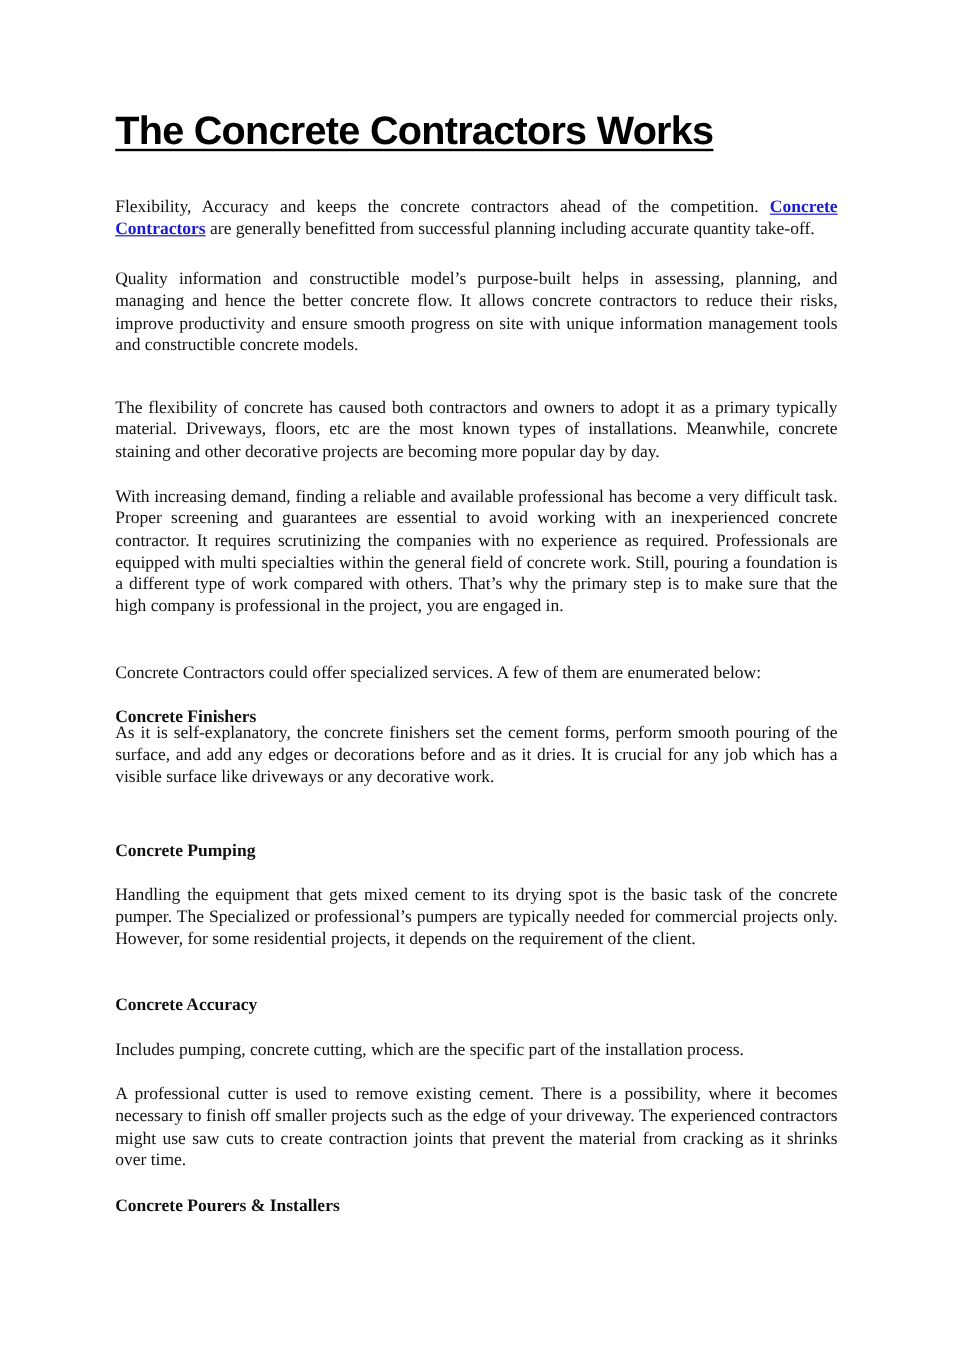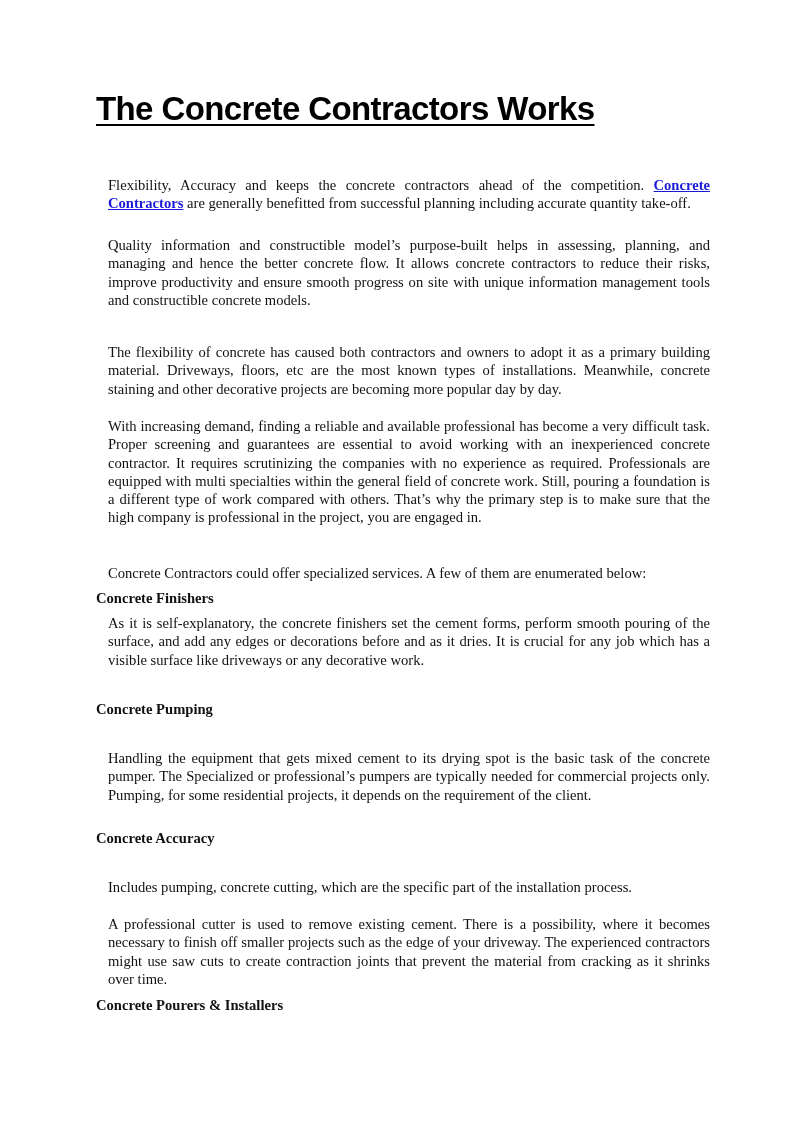--- a/index.html
+++ b/index.html
@@ -15,41 +15,41 @@
       font-size: 33px;
       text-align: left;
       text-decoration: underline;
       text-decoration-thickness: 2px;
       text-underline-offset: 4px;
       margin: 0;
       position: absolute; top: 100px; left: 0; width: 602px;
       letter-spacing: -0.6px;
       color: #000;
     }
-    p { margin: 12px; text-align: justify; position: absolute; left: 0; width: 602px; }
+    p { margin: 0; text-align: justify; position: absolute; left: 0; width: 602px; }
     h2 { margin: 0; font-size: 14.6px; font-weight: bold; position: absolute; left: 0; font-family: "Liberation Serif", serif; }
     a.link { color: #1a1ad6; font-weight: bold; text-decoration: underline; }
   </style>
 </head>
 <body>
 
 <div class="page">
   <h1 class="title">The Concrete Contractors Works</h1>
 
   <p style="top:164px"><span>Flexibility, Accuracy and keeps the concrete contractors ahead of the competition. </span><a class="link" href="#" style="color: rgb(26, 26, 214);">Concrete Contractors</a><span> are generally benefitted from successful planning including accurate quantity take-off.</span></p>
 
   <p style="top:224px">Quality information and constructible model’s purpose-built helps in assessing, planning, and managing and hence the better concrete flow. It allows concrete contractors to reduce their risks, improve productivity and ensure smooth progress on site with unique information management tools and constructible concrete models.</p>
-  <p style="top:331px">The flexibility of concrete has caused both contractors and owners to adopt it as a primary building material. Driveways, floors, etc are the most known types of installations. Meanwhile, concrete staining and other decorative projects are becoming more popular day by day.</p>
+  <p style="top:331px">The flexibility of concrete has caused both contractors and owners to adopt it as a primary typically material. Driveways, floors, etc are the most known types of installations. Meanwhile, concrete staining and other decorative projects are becoming more popular day by day.</p>
   <p style="top:405px">With increasing demand, finding a reliable and available professional has become a very difficult task. Proper screening and guarantees are essential to avoid working with an inexperienced concrete contractor. It requires scrutinizing the companies with no experience as required. Professionals are equipped with multi specialties within the general field of concrete work. Still, pouring a foundation is a different type of work compared with others. That’s why the primary step is to make sure that the high company is professional in the project, you are engaged in.</p>
   <p style="top:552px">Concrete Contractors could offer specialized services. A few of them are enumerated below:</p>
 
   <h2 style="top:589px">Concrete Finishers</h2>
   <p style="top:602px">As it is self-explanatory, the concrete finishers set the cement forms, perform smooth pouring of the surface, and add any edges or decorations before and as it dries. It is crucial for any job which has a visible surface like driveways or any decorative work.</p>
 
   <h2 style="top:700px">Concrete Pumping</h2>
-  <p style="top:737px">Handling the equipment that gets mixed cement to its drying spot is the basic task of the concrete pumper. The Specialized or professional’s pumpers are typically needed for commercial projects only. Pumping, for some residential projects, it depends on the requirement of the client.</p>
+  <p style="top:737px">Handling the equipment that gets mixed cement to its drying spot is the basic task of the concrete pumper. The Specialized or professional’s pumpers are typically needed for commercial projects only. However, for some residential projects, it depends on the requirement of the client.</p>
 
   <h2 style="top:829px">Concrete Accuracy</h2>
   <p style="top:866px">Includes pumping, concrete cutting, which are the specific part of the installation process.</p>
   <p style="top:903px">A professional cutter is used to remove existing cement. There is a possibility, where it becomes necessary to finish off smaller projects such as the edge of your driveway. The experienced contractors might use saw cuts to create contraction joints that prevent the material from cracking as it shrinks over time.</p>
 
   <h2 style="top:996px">Concrete Pourers &amp; Installers</h2>
 </div>
 
 </body></html>

